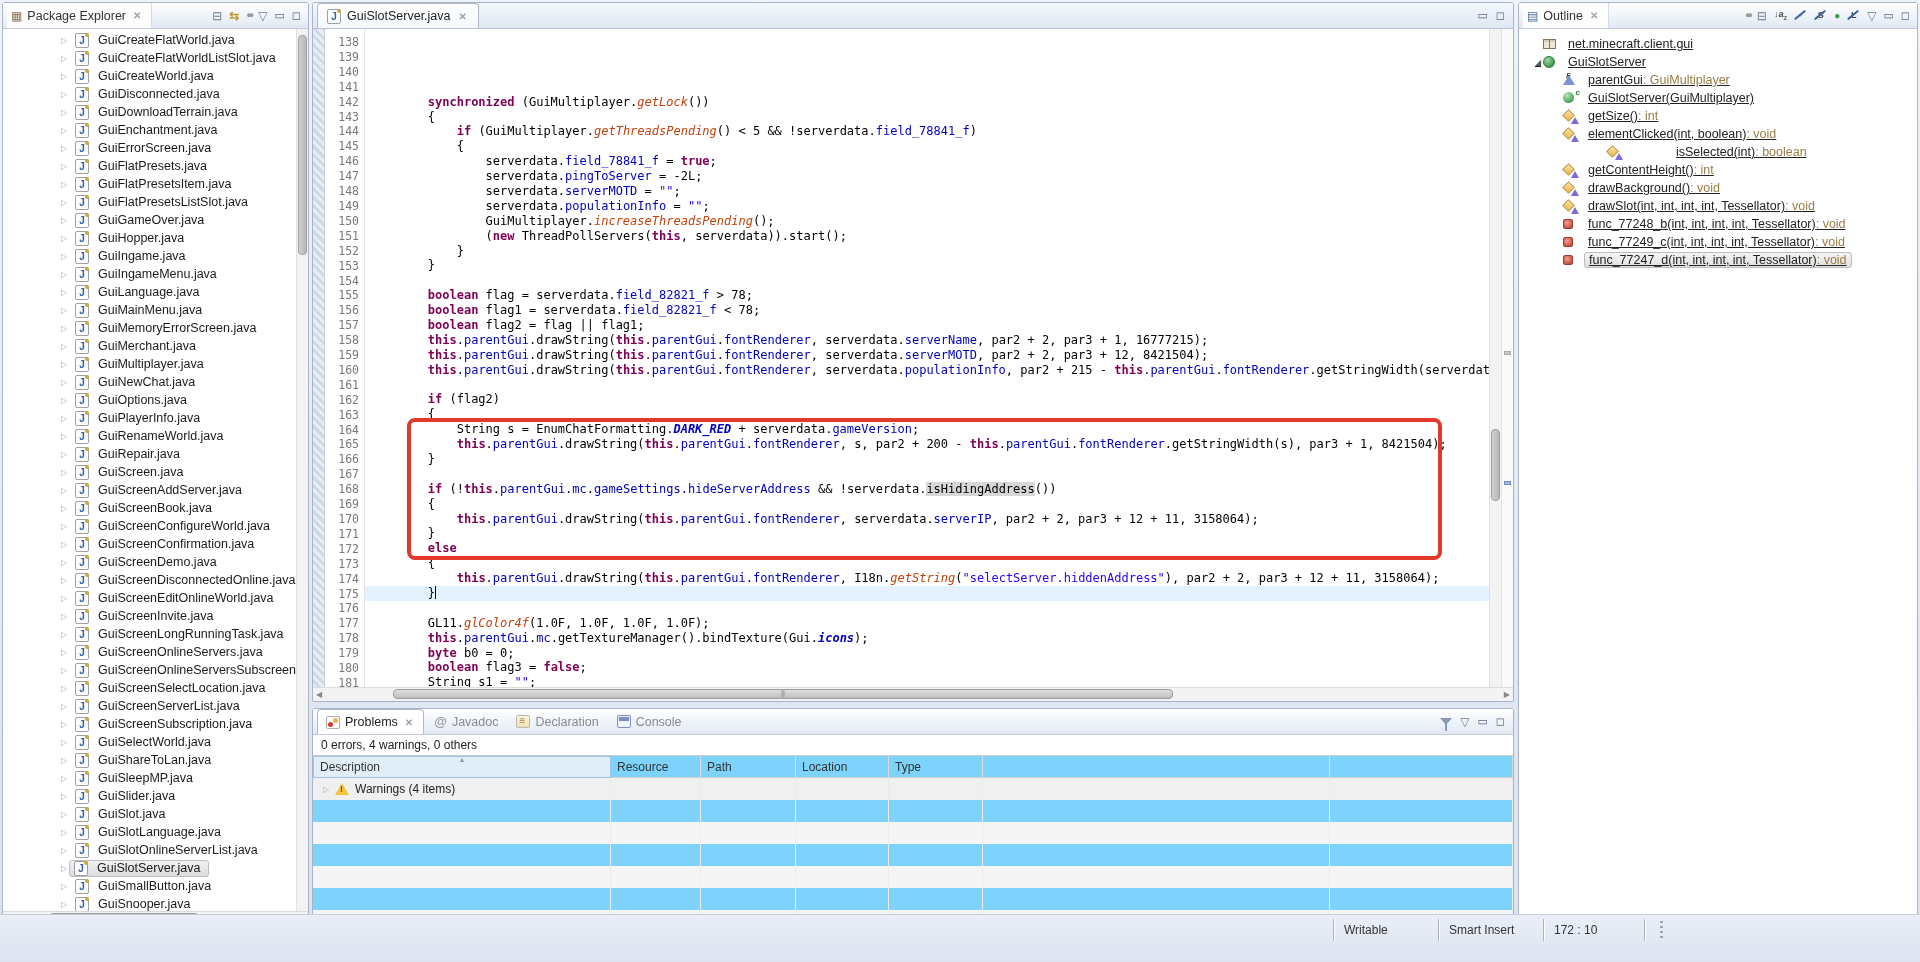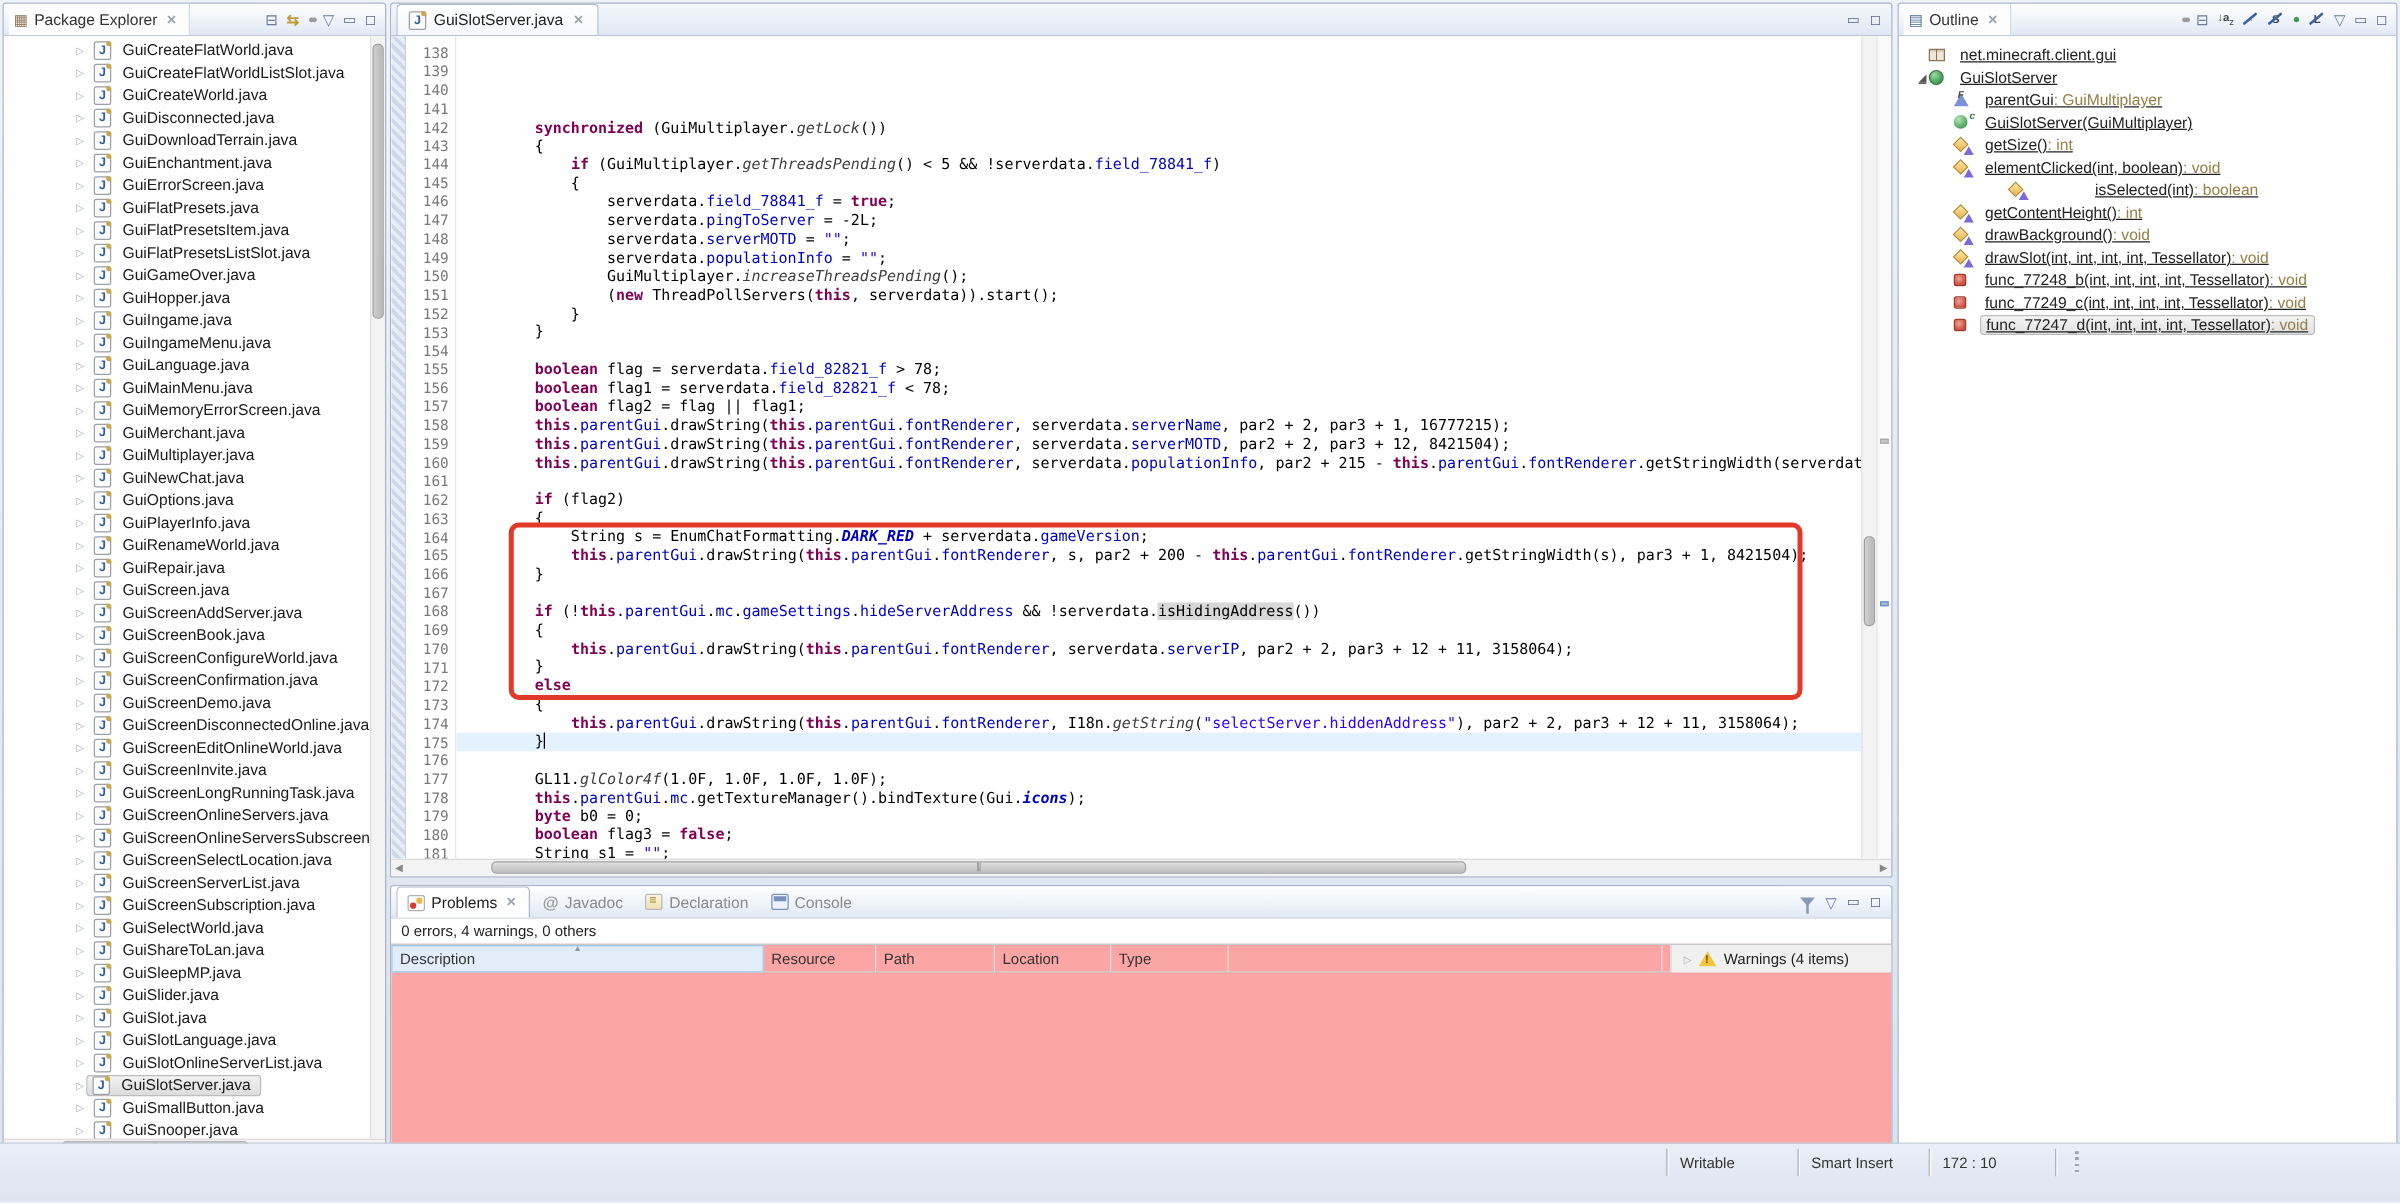--- a/index.html
+++ b/index.html
@@ -74,21 +74,21 @@
     font-family:"DejaVu Sans Mono", monospace; font-size:11.5px; color:#787878; text-align:right;
     padding:6px 5px 0 0; line-height:14.9px; }
   .code-area { position:relative; flex:1; overflow:hidden; font-family:"DejaVu Sans Mono", monospace;
     font-size:12px; line-height:14.9px; padding-top:6px; white-space:pre; }
   .code-line { height:14.9px; padding-left:5px; position:relative; z-index:2;}
   .code-line.cur { background:#e4f1fe; }
   .tk-k { color:#7f0055; font-weight:bold; }
   .tk-d { color:#000; }
   .tk-f { color:#0000c0; }
   .tk-s { color:#2a00ff; }
-  .tk-m { color:#404040; font-style:italic; }
+  .tk-m { color:#c2410c; font-style:italic; }
   .tk-sf { color:#0000c0; font-style:italic;font-weight:bold; }
   .tk-hl { color:#000; background:#d8d8d8; }
   .caret { display:inline-block; width:1px; height:13px; background:#000; vertical-align:-2px; }
   #red-box { position:absolute; border:4px solid #e2392b; border-radius:8px; z-index:5; pointer-events:none; }
   .ed-vscroll { width:12px; background:#f3f3f3; border-left:1px solid #e0e0e0; position:relative; flex-shrink:0;}
   .overview { width:12px; background:#fafafa; border-left:1px solid #e4e4e4; position:relative; flex-shrink:0;}
   .ov-mark { position:absolute; left:2px; width:7px; height:4px; }
   .ed-hscroll { height:14px; background:#f3f3f3; border-top:1px solid #dcdcdc; position:relative; flex-shrink:0;}
 
   
@@ -131,21 +131,21 @@
   .at-icon { color:#9a9a9a; font-size:13px; font-weight:bold; }
   .decl-icon { border:1px solid #b8b8b8; border-radius:2px; background:linear-gradient(180deg,#fdf6e0,#f0e0b0); }
   .decl-icon::before{ content:'≡'; position:absolute; left:2px; top:-1px; color:#a08840; font-size:10px;}
   .cons-icon { border:1px solid #7a8fbb; border-radius:2px; background:#eef3fb; }
   .cons-icon::before{ content:''; position:absolute; left:1px; top:1px; right:1px; height:4px; background:#7a8fbb;}
   .ptab-icons { margin-left:auto; display:flex; gap:8px; padding:0 8px 6px 0; align-items:center;}
   .funnel { width:0; height:0; border-left:6px solid transparent; border-right:6px solid transparent;
      border-top:7px solid #8899b5; position:relative; display:inline-block;}
   .funnel::after { content:''; position:absolute; left:-1px; top:-1px; width:2px; height:7px; background:#8899b5;}
   .psummary { height:20px; line-height:20px; padding-left:8px; font-size:12px; color:#222; background:#fff; }
-  .ptable { flex:1; background:#fca5a5; border-top:1px solid #c9c9c9; display:flex; flex-direction:row; }
+  .ptable { flex:1; background:#7dd3fc; border-top:1px solid #c9c9c9; display:flex; flex-direction:column; }
   .prow { display:flex; height:22px; flex-shrink:0; }
   .pcell { border-right:1px solid #ececec; height:100%; display:flex; align-items:center; padding-left:6px;
      font-size:12px; color:#222; overflow:hidden; white-space:nowrap; }
   .phead .pcell { border-right:1px solid #dcdcdc; border-bottom:1px solid #cfcfcf; color:#333; position:relative;}
   .phead .pcell.desc { background:#e1eefa; border:1px solid #9fc6e8; }
   .sortmark { position:absolute; top:0; left:50%; transform:translateX(-50%); font-size:7px; color:#8899aa; line-height:6px;}
   .prow.stripe { background:#f5f5f5; }
   .prow.datarow { background:#f0f0f0; }
   .warn-tri { width:0; height:0; border-left:7px solid transparent; border-right:7px solid transparent;
      border-bottom:12px solid #f2c53d; position:relative; display:inline-block; margin:0 6px 0 2px;}

